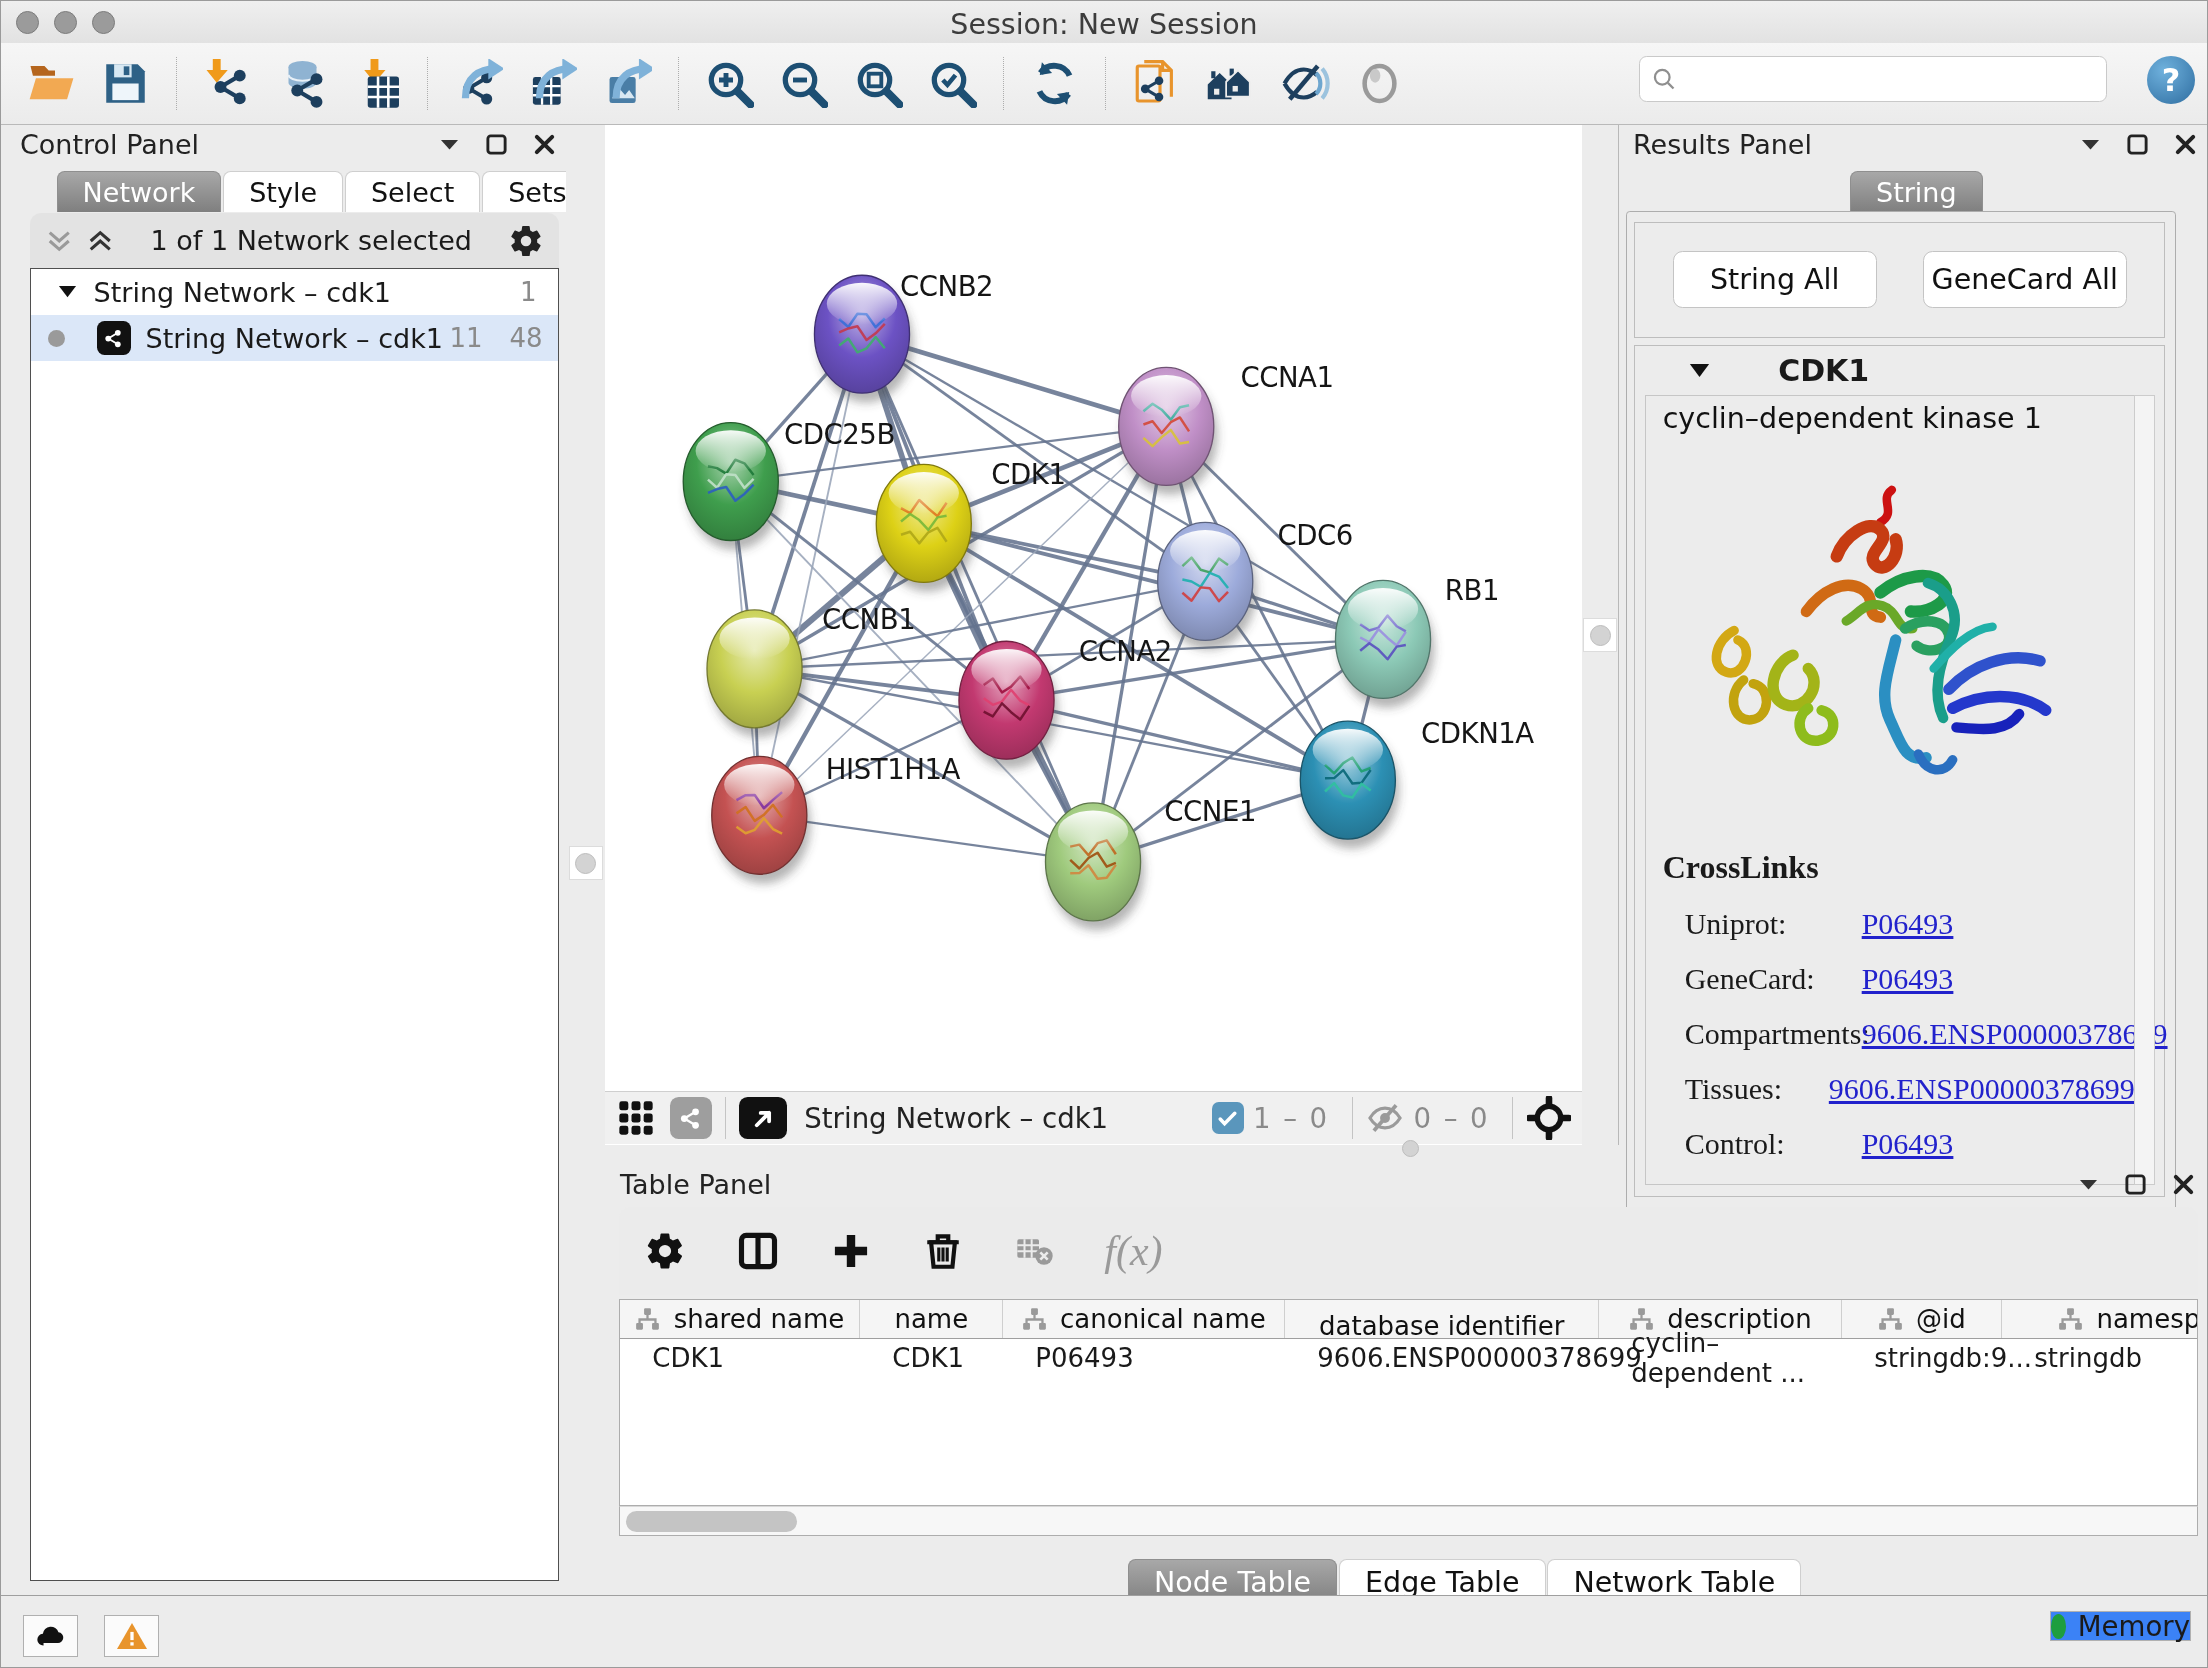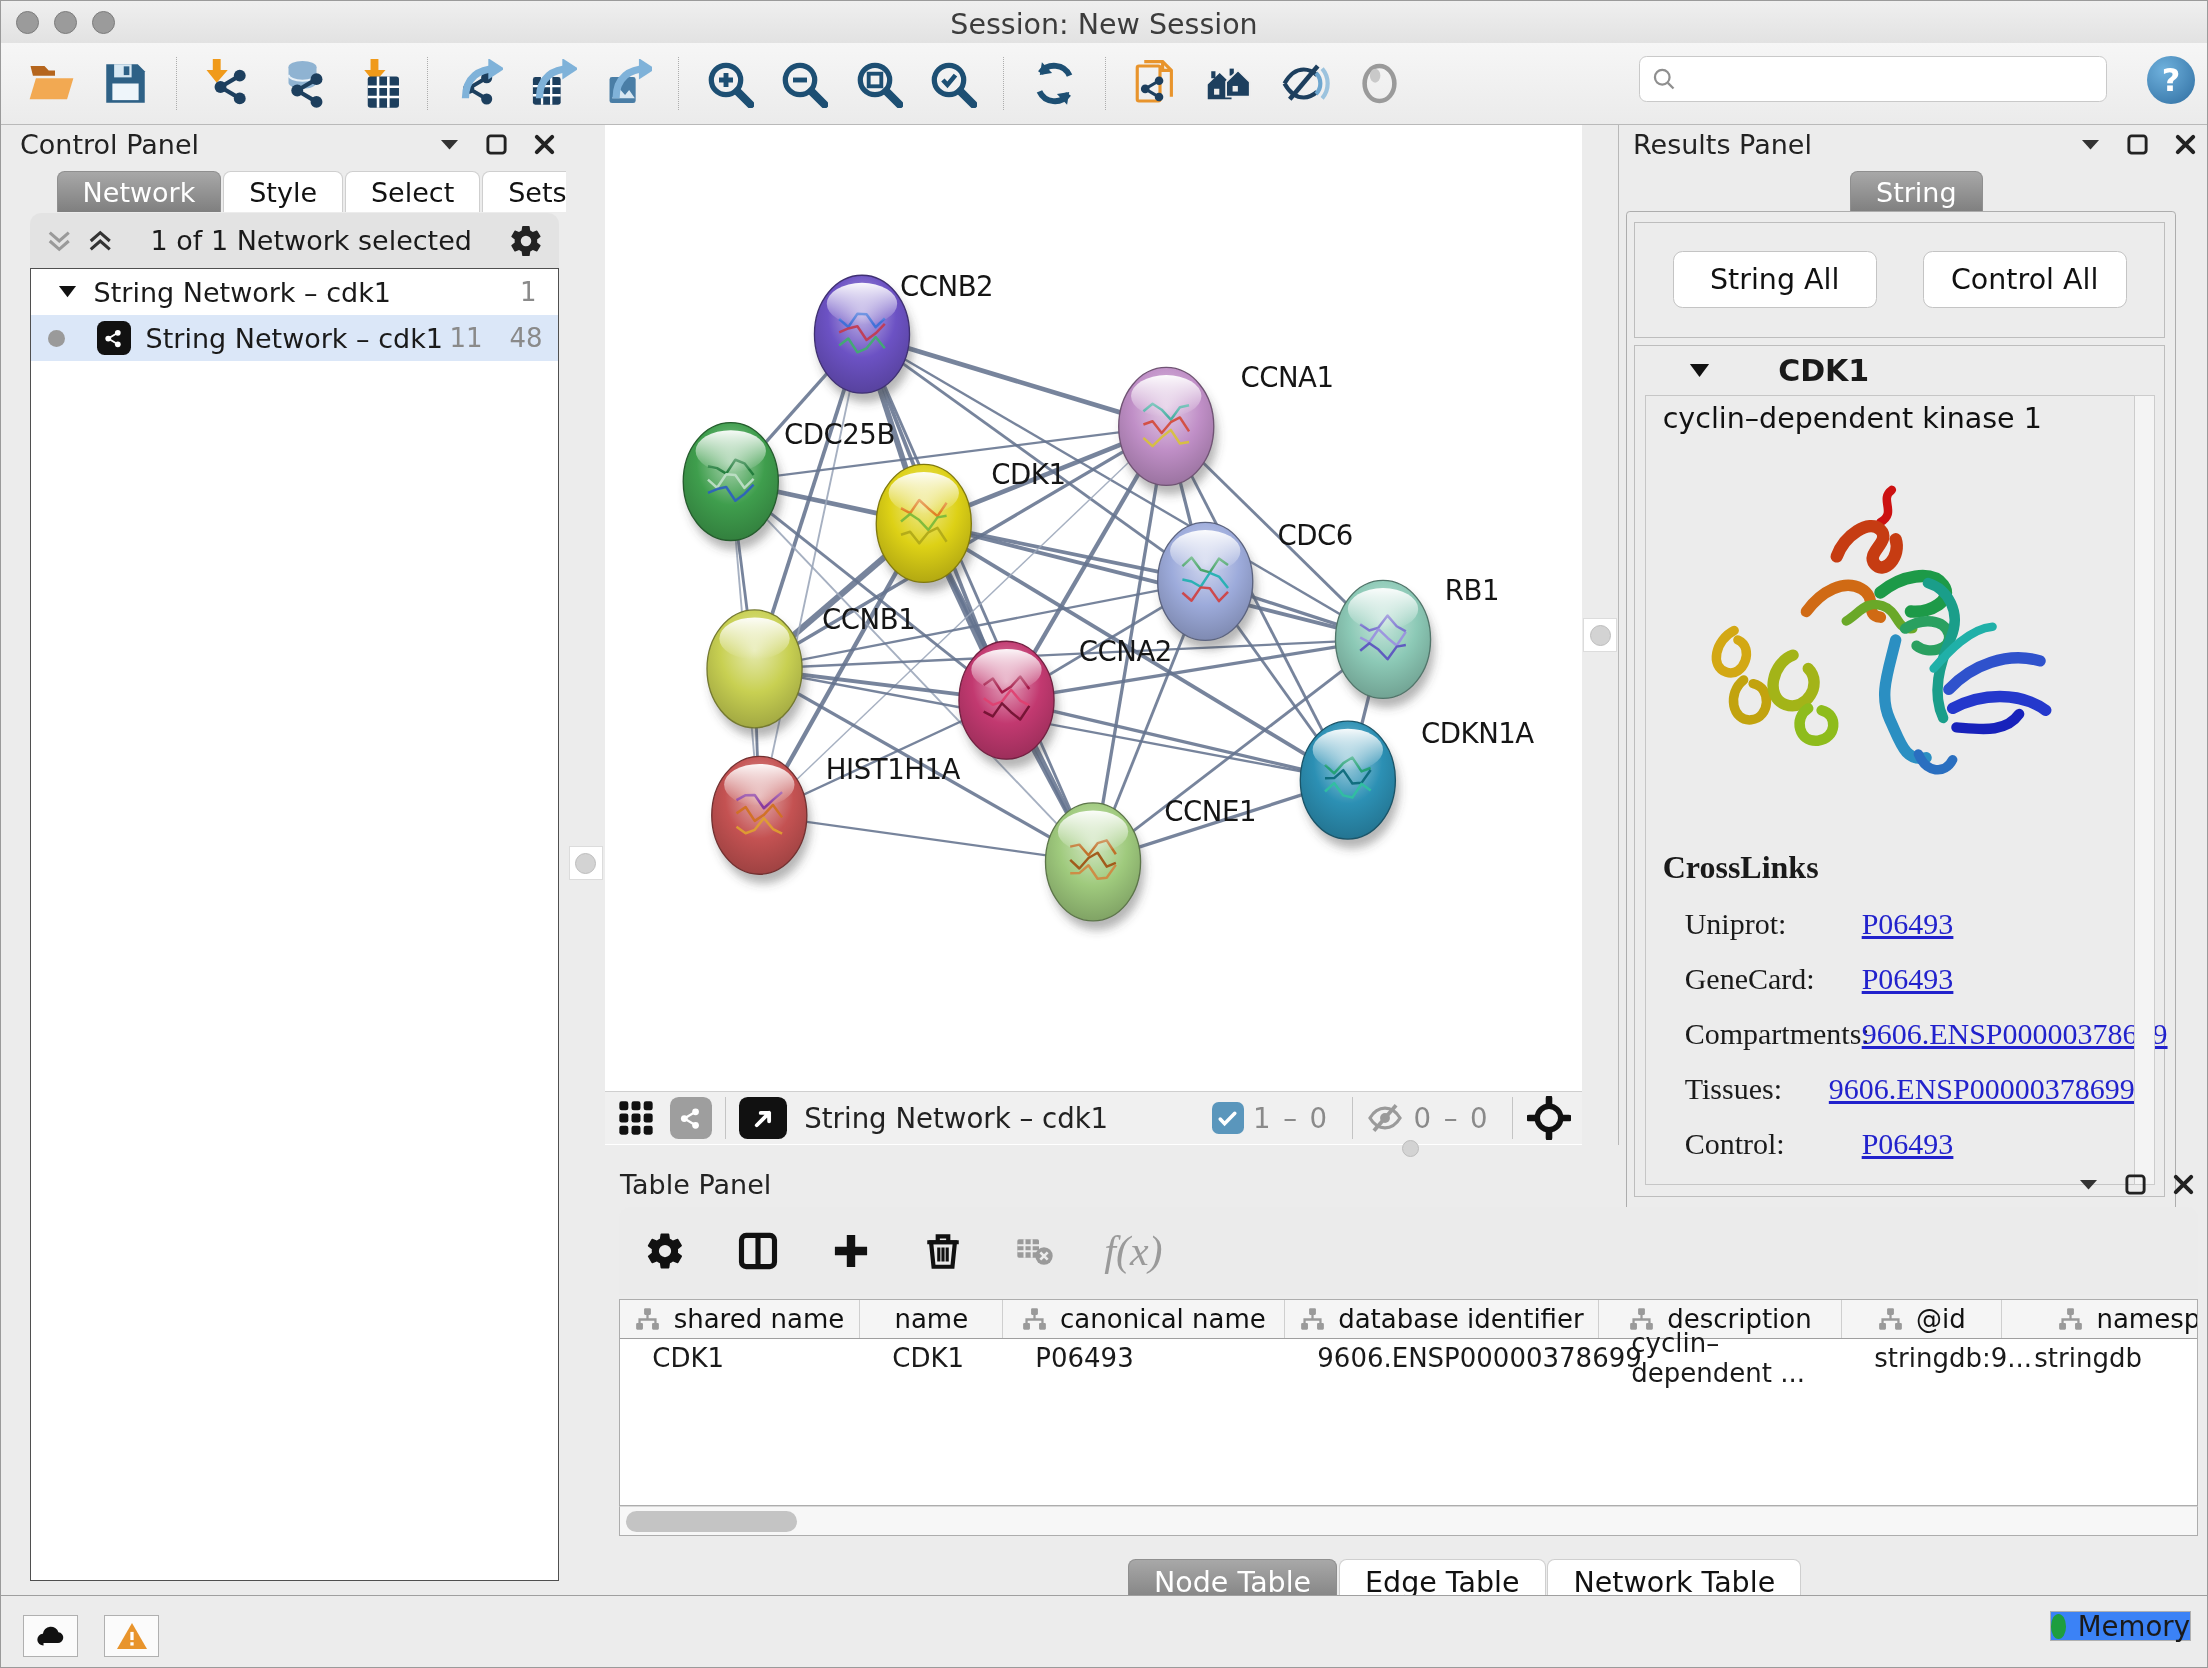--- a/index.html
+++ b/index.html
@@ -690,21 +690,21 @@
             <path d="M4 4l16 16M20 4L4 20" stroke="#222" stroke-width="4.2" stroke-linecap="round"></path>
           </svg>
       </span>
     </div>
     <div class="tabs-row" id="rp-tab">
       <div class="tab active">String</div>
     </div>
     <div id="rp-outerbox">
       <div id="rp-buttons">
         <div class="rp-btn">String All</div>
-        <div class="rp-btn">Control All</div>
+        <div class="rp-btn">GeneCard All</div>
       </div>
       <div id="rp-gene-box">
         <div id="rp-gene-header">
           <svg width="23" height="15" viewBox="0 0 20 14">
               <path d="M1 1l9 12L19 1z" fill="#111"></path>
             </svg>
           <span id="rp-gene-name">CDK1</span>
         </div>
         <div id="rp-gene-content">
           <div id="rp-desc">cyclin–dependent kinase 1</div>
@@ -819,21 +819,21 @@
             <svg width="25" height="25" viewBox="0 0 22 22">
               <g fill="#9a9a9a">
                 <rect x="8" y="1" width="6" height="6" rx="1"></rect>
                 <rect x="1" y="14" width="6" height="6" rx="1"></rect>
                 <rect x="15" y="14" width="6" height="6" rx="1"></rect>
               </g>
               <path d="M11 7v4M4 14v-3h14v3" fill="none" stroke="#9a9a9a" stroke-width="2"></path>
             </svg>
             <span>canonical name</span>
           </div>
-          <div class="th" style="width: 314px;">
+          <div class="th" style="width: 314px; flex-direction: column;">
             <svg width="25" height="25" viewBox="0 0 22 22">
               <g fill="#9a9a9a">
                 <rect x="8" y="1" width="6" height="6" rx="1"></rect>
                 <rect x="1" y="14" width="6" height="6" rx="1"></rect>
                 <rect x="15" y="14" width="6" height="6" rx="1"></rect>
               </g>
               <path d="M11 7v4M4 14v-3h14v3" fill="none" stroke="#9a9a9a" stroke-width="2"></path>
             </svg>
             <span>database identifier</span>
           </div>

